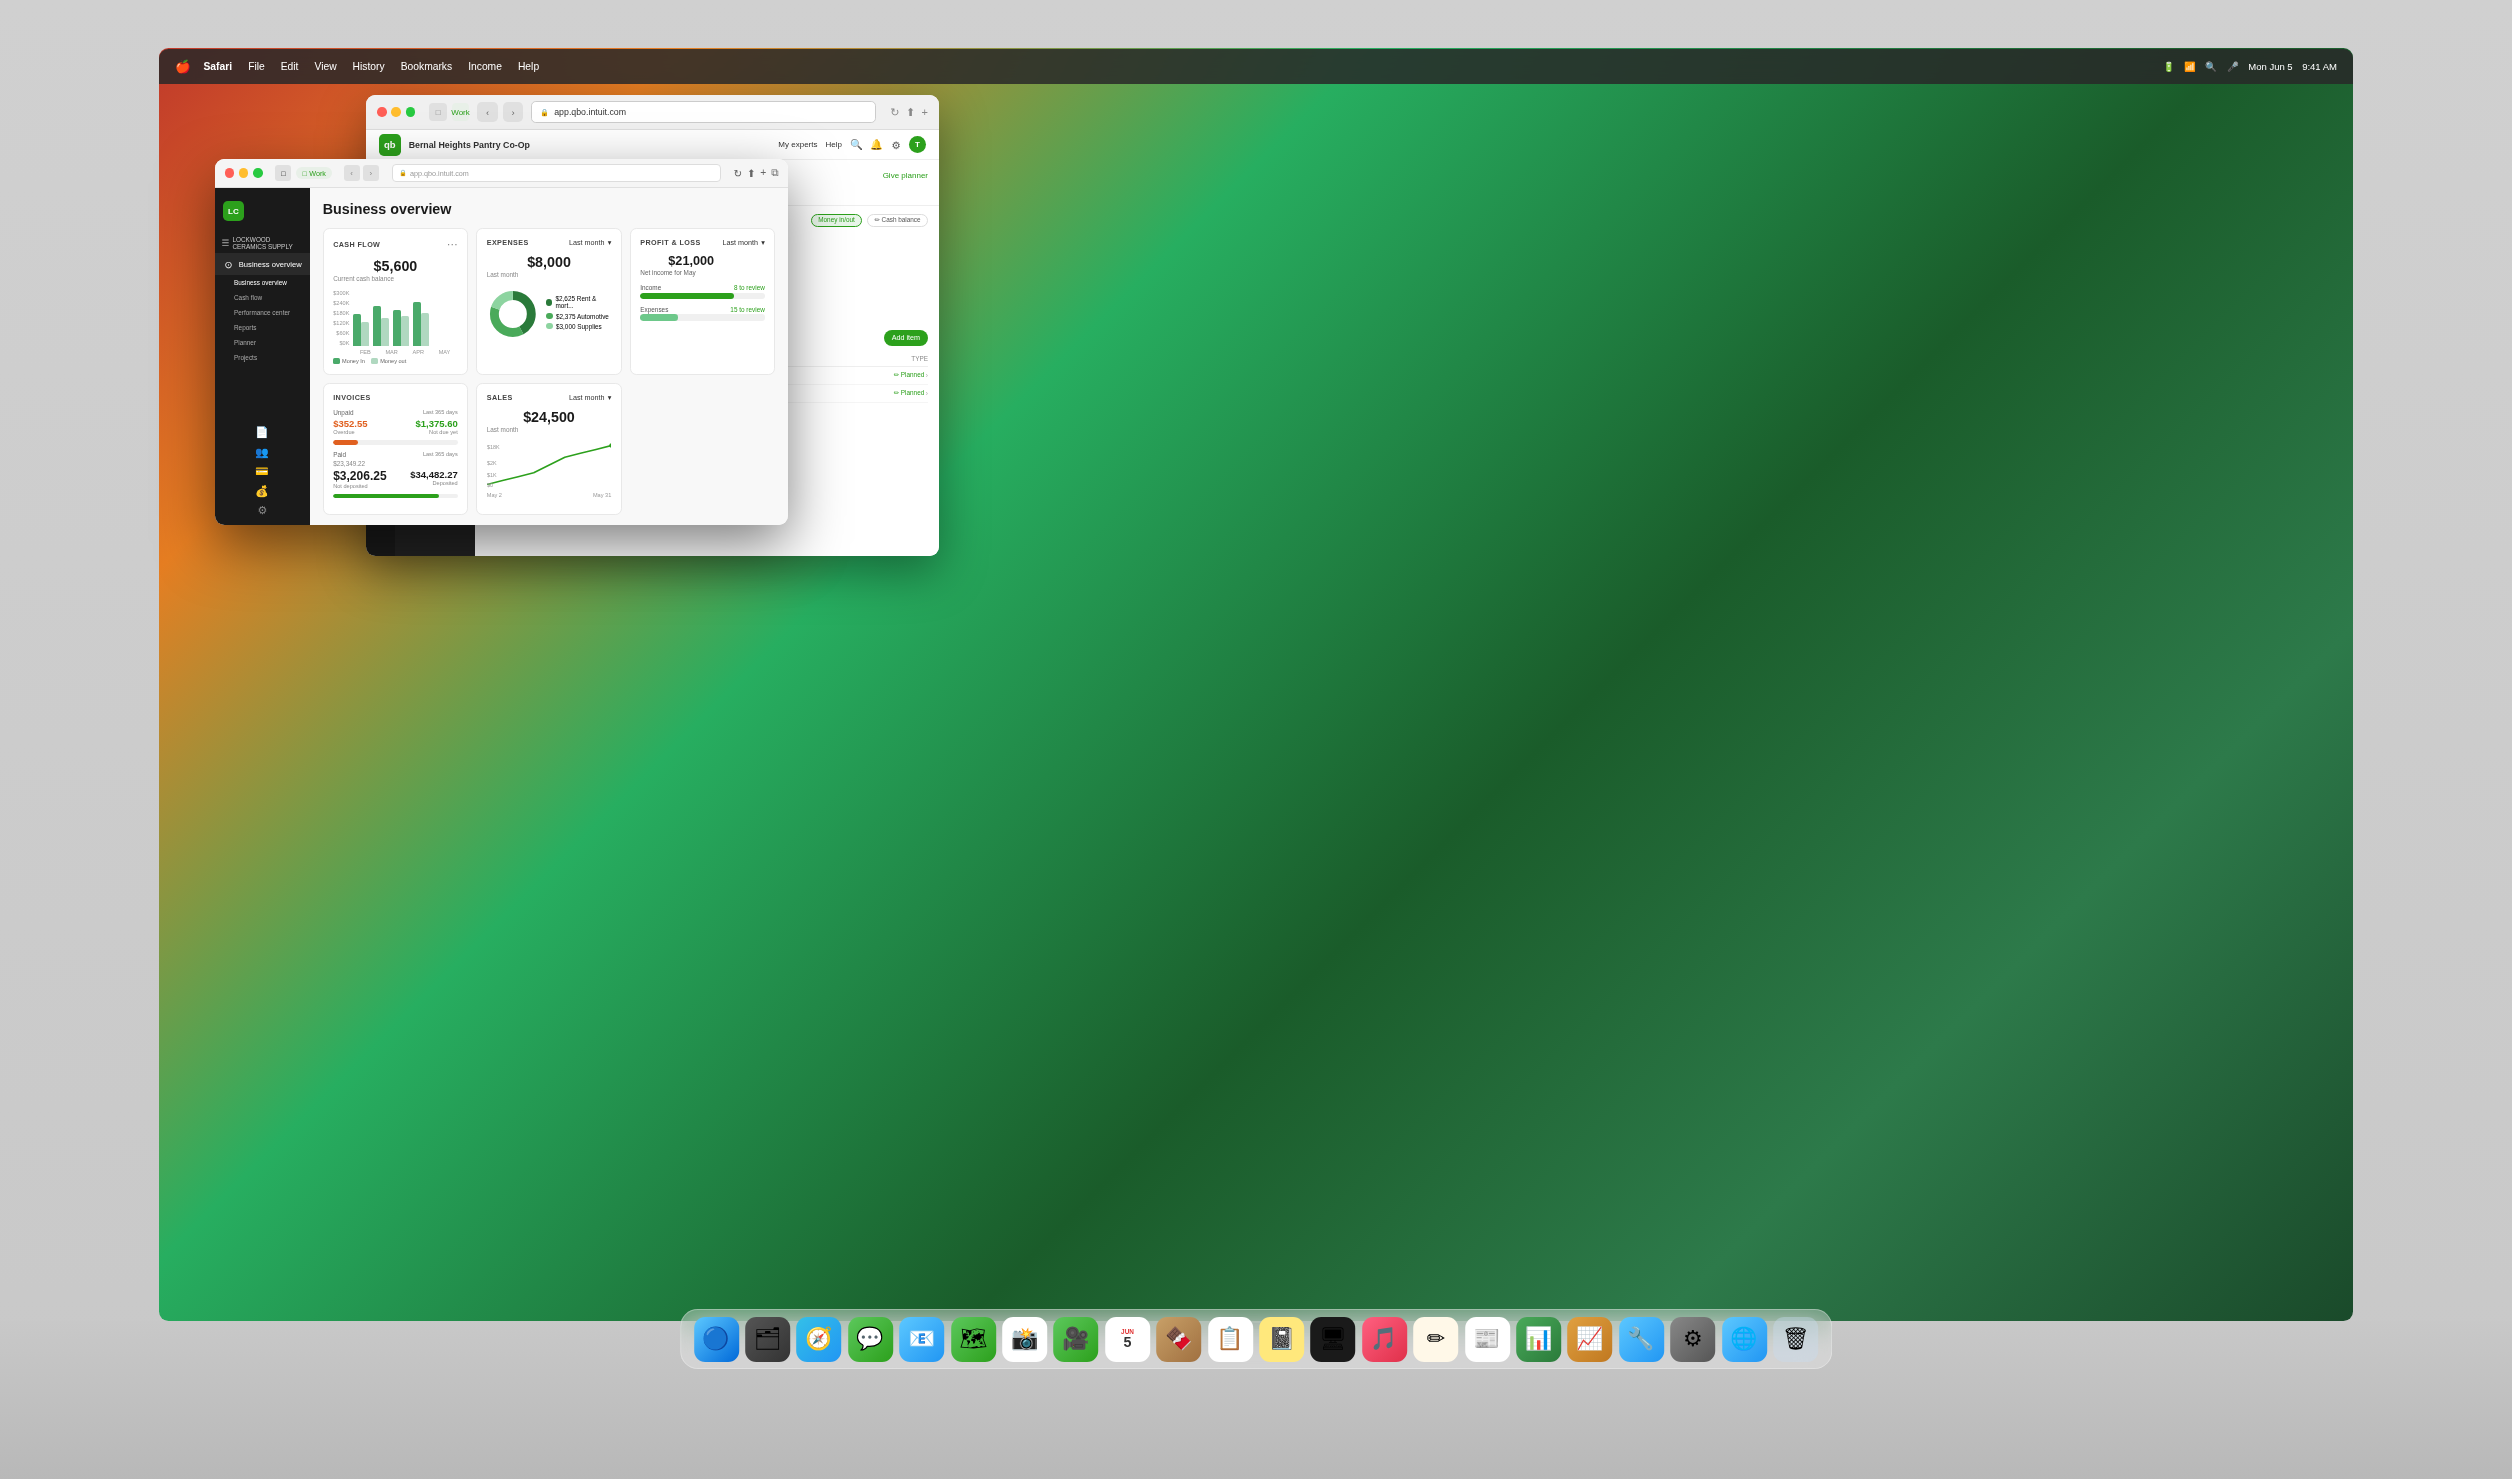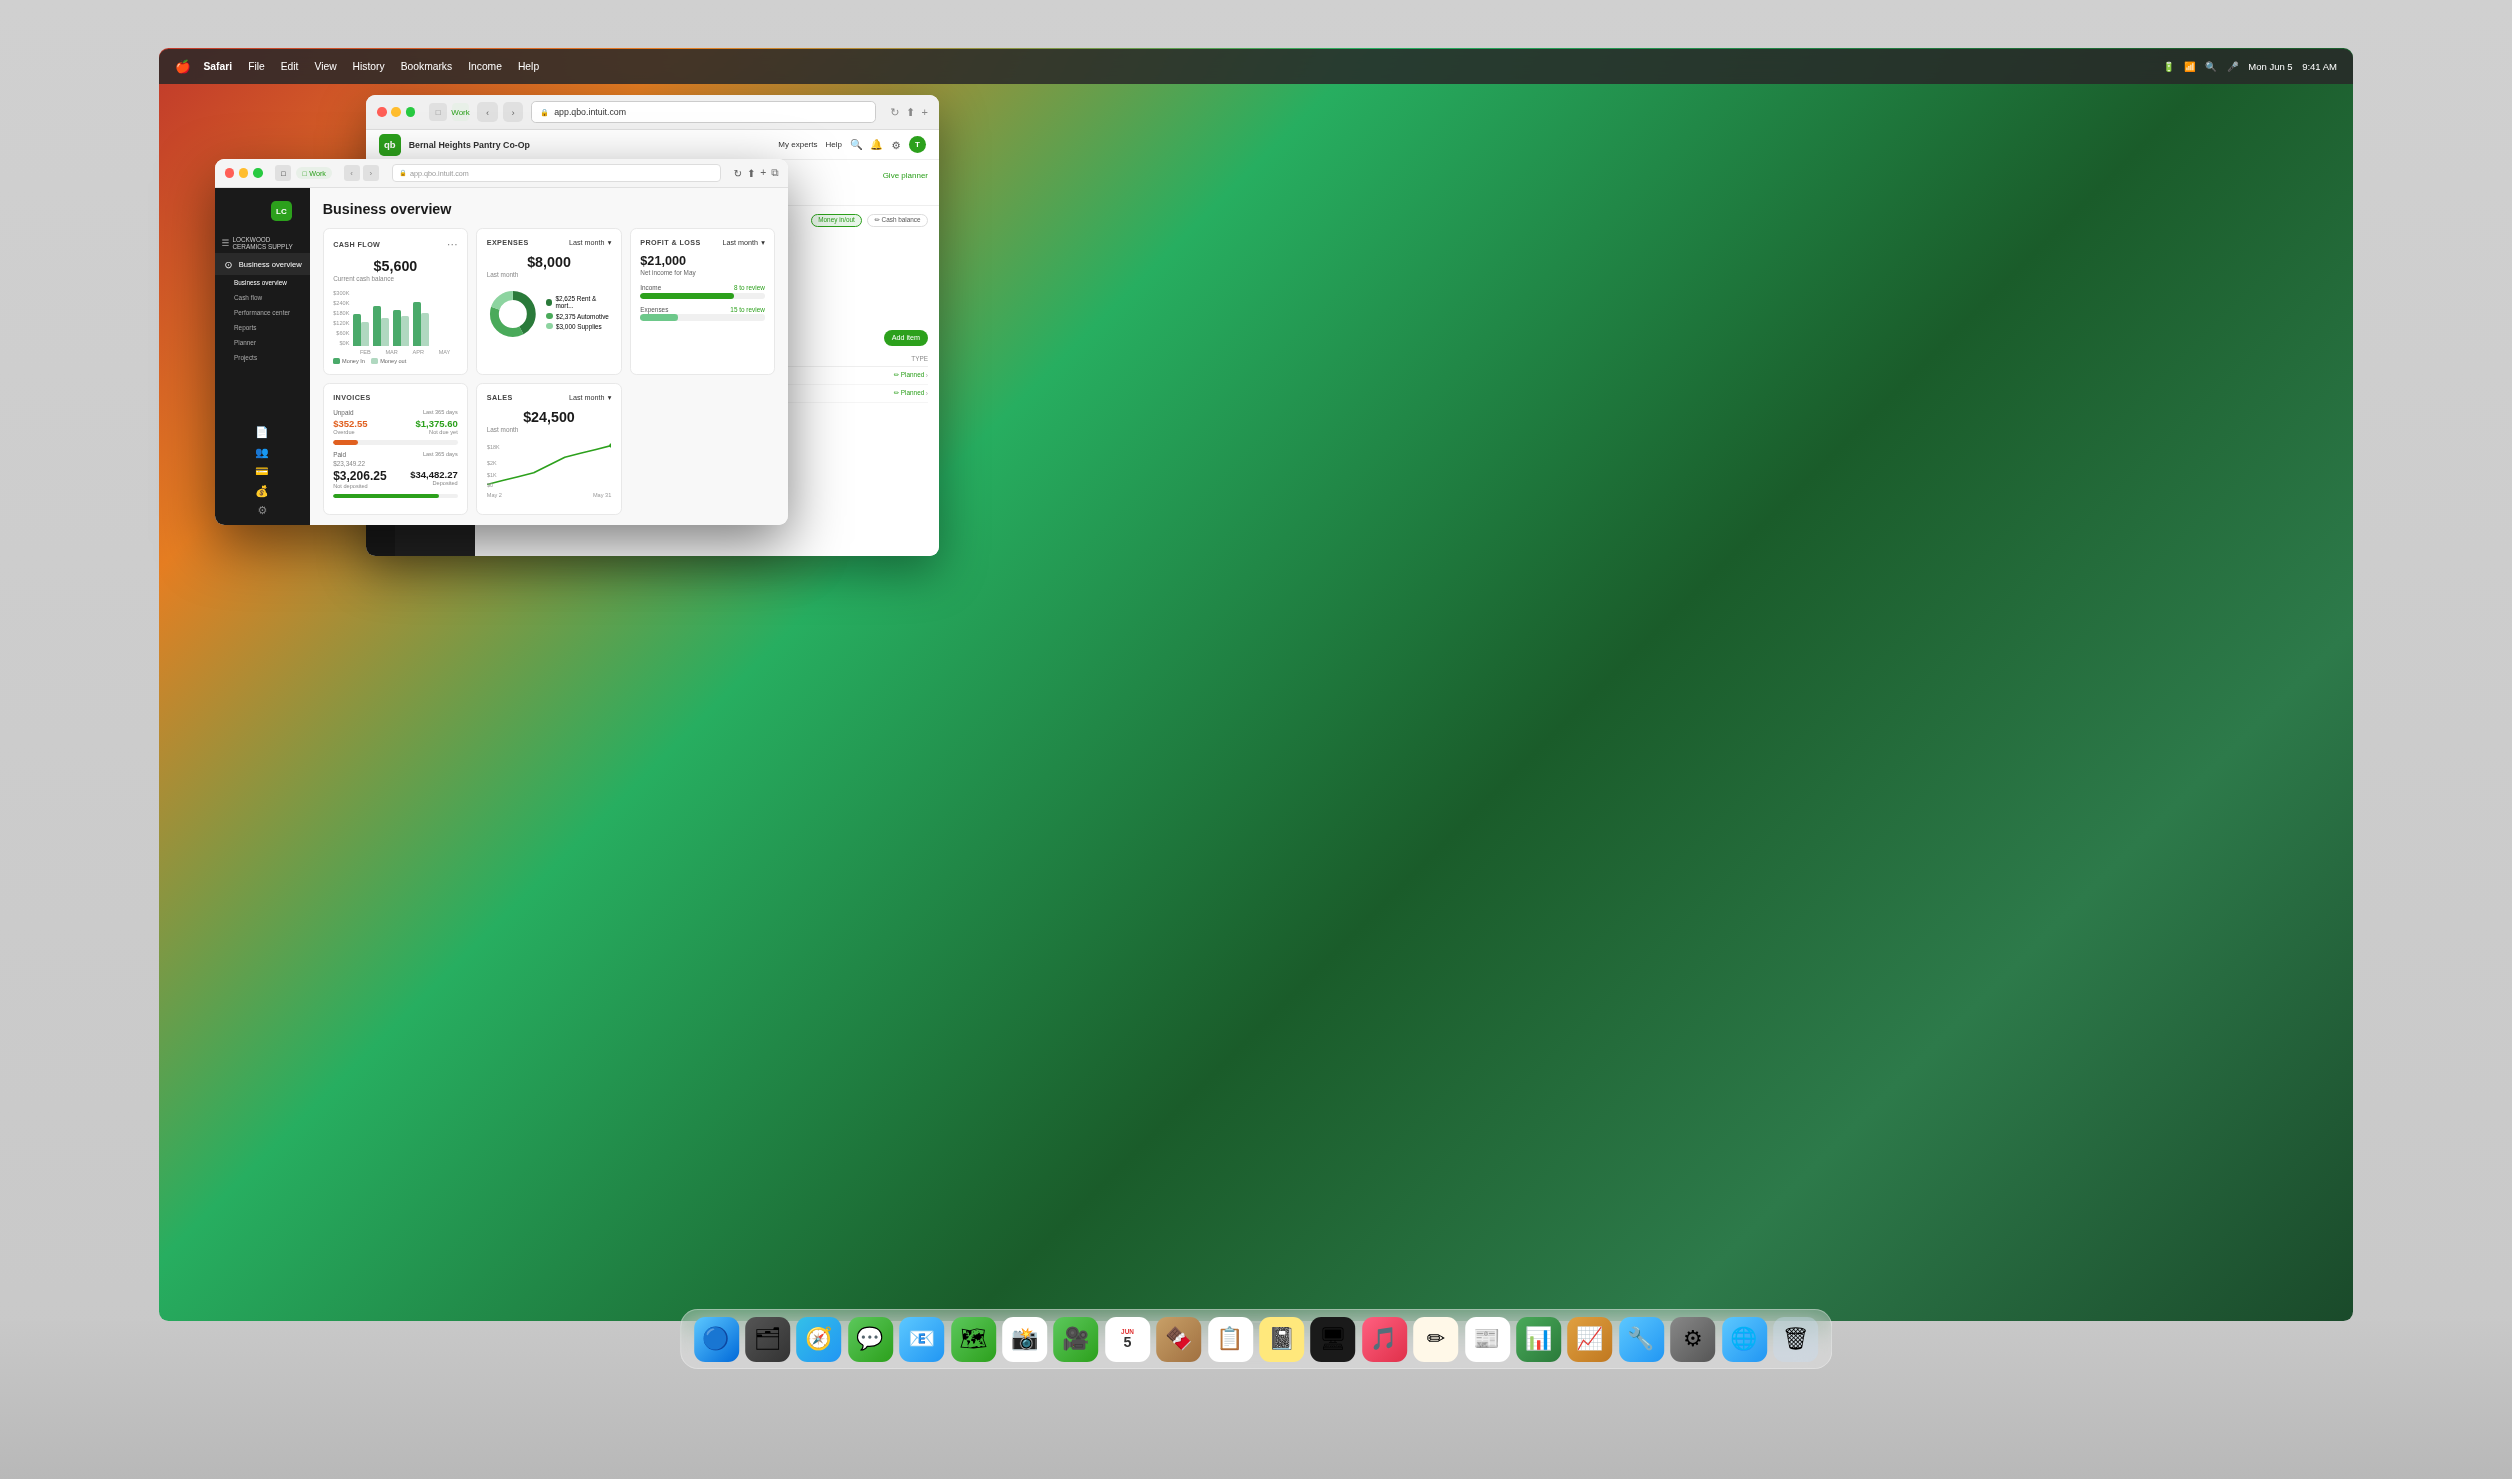--- a/index.html
+++ b/index.html
@@ -177,21 +177,20 @@
       display: flex;
       flex-direction: column;
       padding-top: 6.4px;
     }
     .sidebar-company {
       display: flex;
       align-items: flex-start;
       gap: 4.8px;
       padding: 6.4px 8px;
       margin-bottom: 4.8px;
-      margin-left: 48px;
     }
     .company-avatar {
       width: 20.7px; height: 20.7px;
       background: #2ca01c; border-radius: 4.8px;
       display: flex; align-items: center; justify-content: center;
       color: white; font-size: 8px; font-weight: bold;
     }
     .sidebar-item {
       display: flex; align-items: center; gap: 4.8px;
       padding: 5.6px 8px; cursor: pointer; border-radius: 0;
@@ -273,21 +272,21 @@
     .donut-legend { font-size: 6.4px; }
     .donut-legend-item { display: flex; align-items: center; gap: 3.2px; margin-bottom: 3.2px; }
     .donut-dot { width: 6.4px; height: 6.4px; border-radius: 50%; }
 
     
     .pl-row { margin-bottom: 6.4px; }
     .pl-label { display: flex; justify-content: space-between; font-size: 6.4px; color: #555; margin-bottom: 1.6px; }
     .pl-bar-track { height: 6.4px; background: #f0f0f0; border-radius: 3.2px; overflow: hidden; position: relative; }
     .pl-bar-fill { height: 100%; border-radius: 3.2px; }
     .pl-net { font-size: 6.4px; color: #666; margin-bottom: 8px; }
-    .pl-amount { font-size: 12.7px; font-weight: 600; color: #1a1a1a; margin-bottom: 1.6px; }
+    .pl-amount { font-size: 12.7px; font-weight: 600; color: #1a1a1a; margin-bottom: 1.6px; margin-left: 28px; }
 
     
     .invoice-row {
       display: flex; justify-content: space-between; margin-bottom: 4.8px;
     }
     .invoice-amount { font-size: 9.5px; font-weight: 600; }
     .invoice-amount.overdue { color: #e06020; }
     .invoice-amount.green { color: #2ca01c; }
     .invoice-bar-track { height: 4.8px; border-radius: 2.4px; background: #f0f0f0; overflow: hidden; margin-bottom: 6.4px; }
     .invoice-bar-fill { height: 100%; border-radius: 2.4px; }

